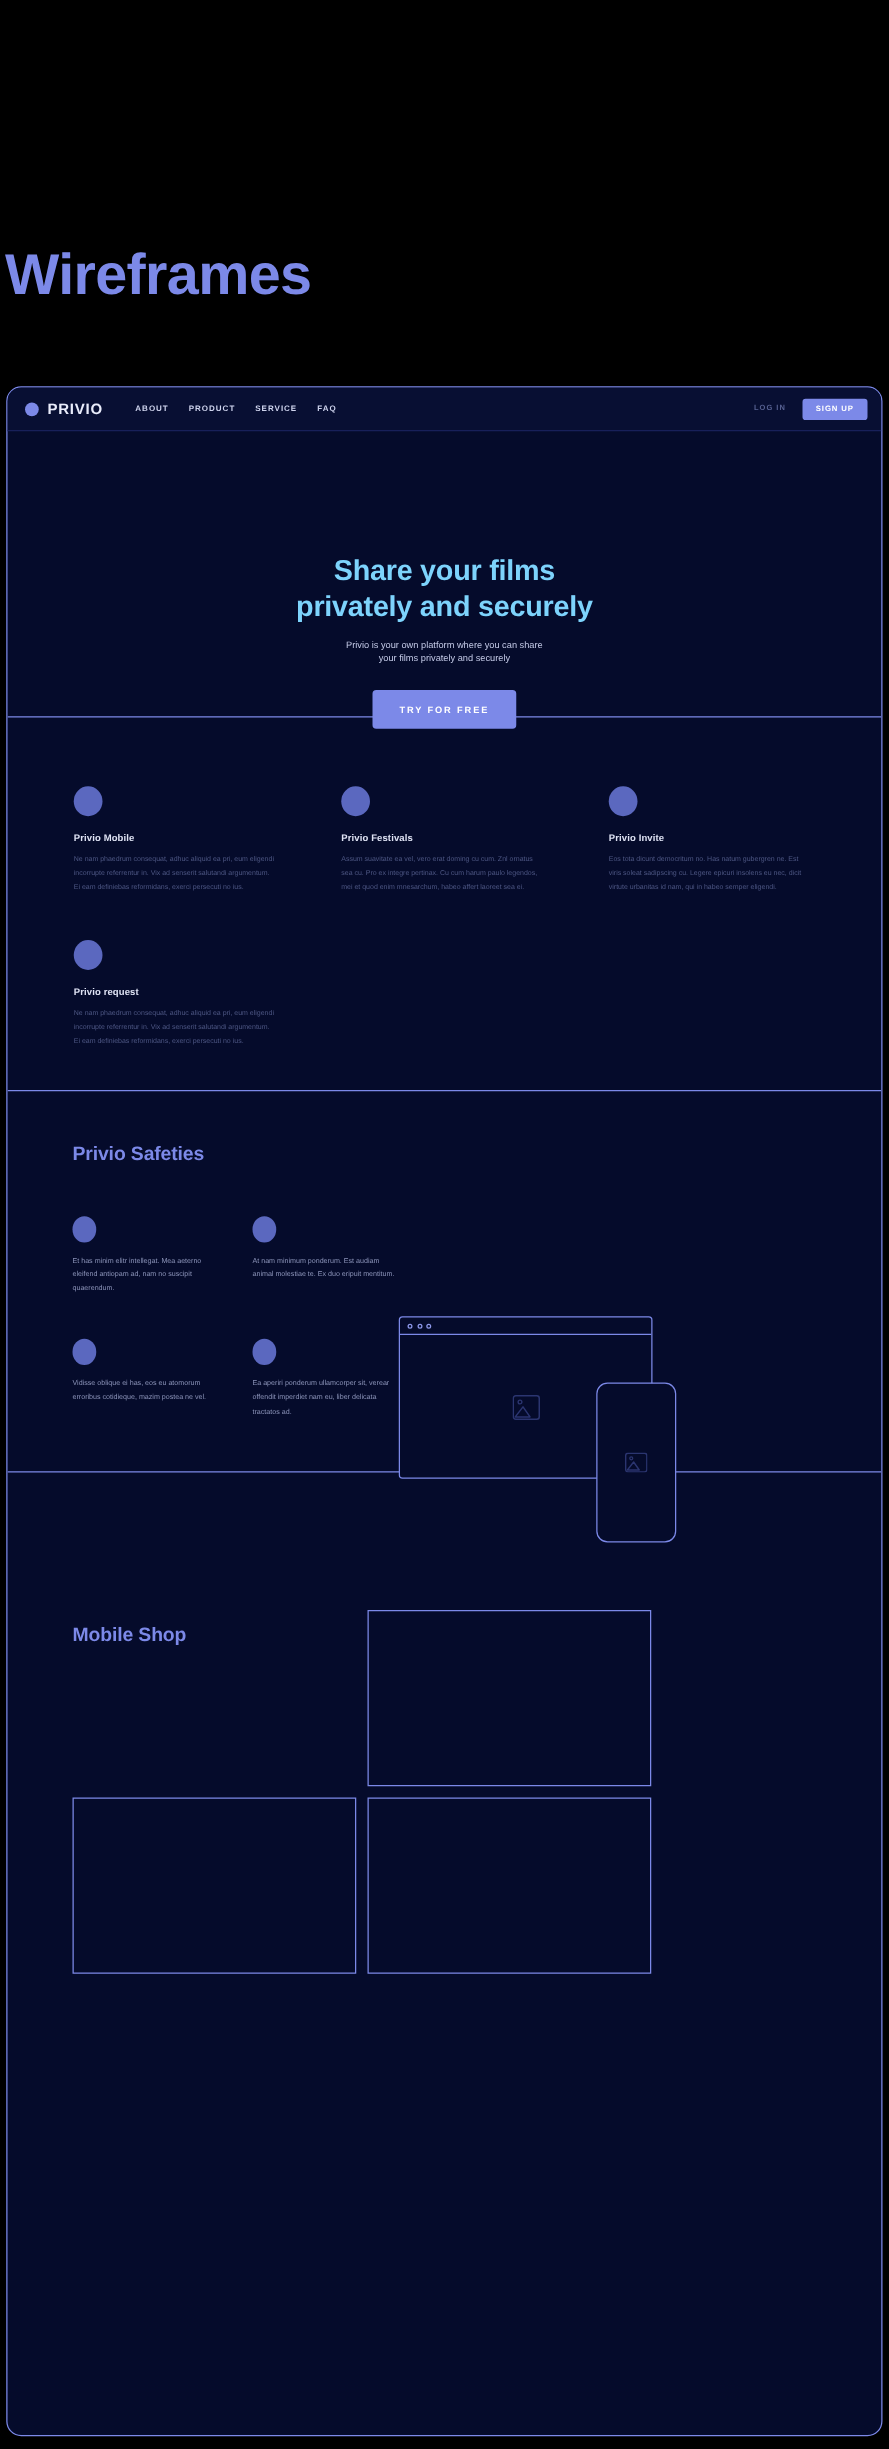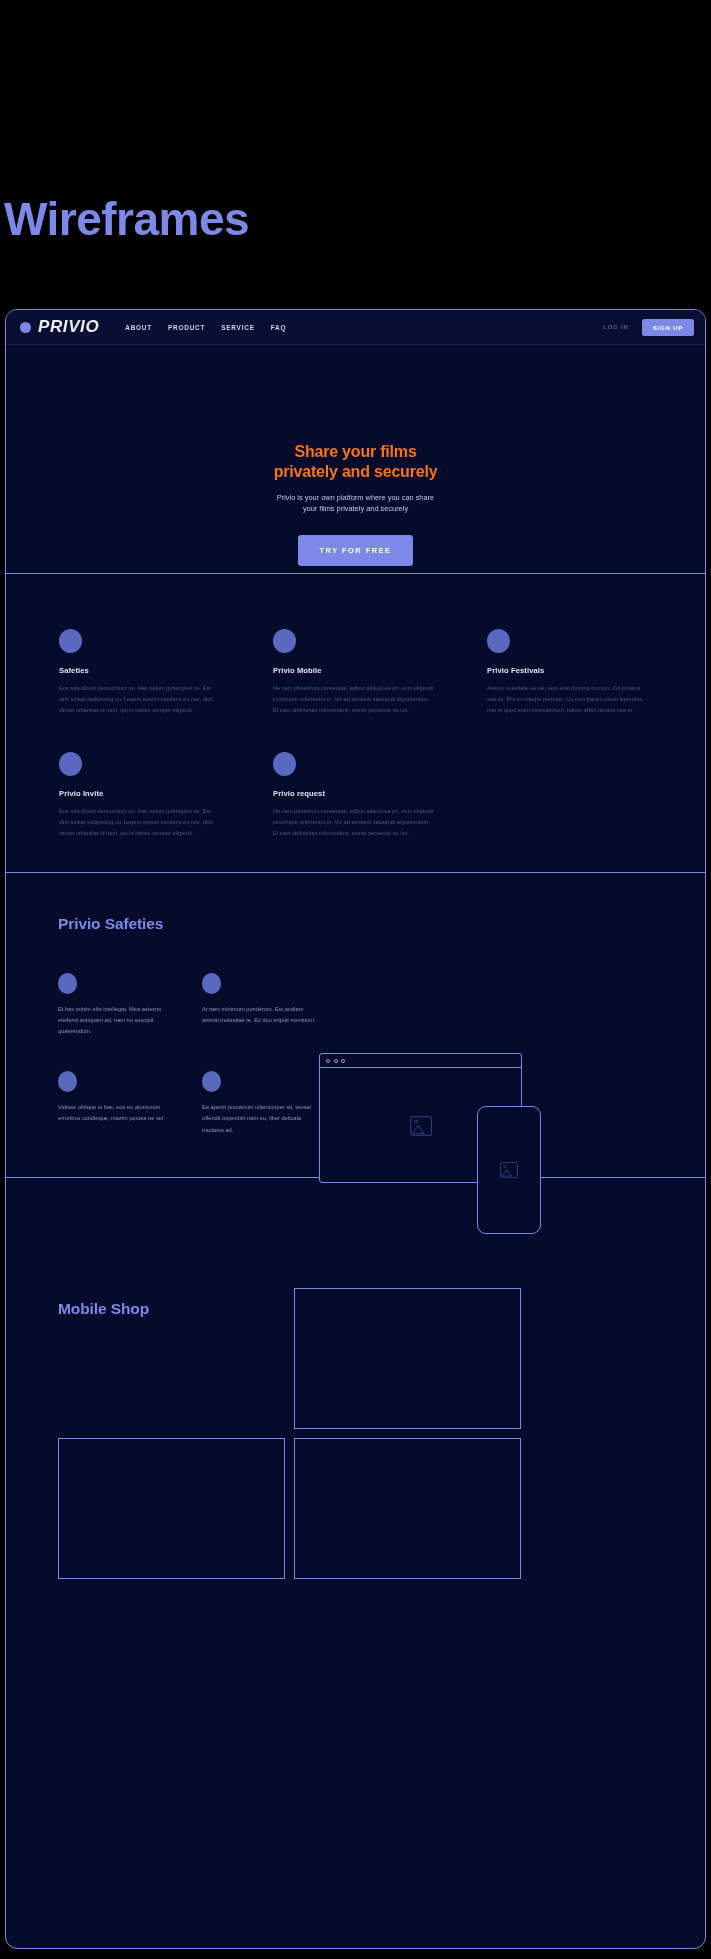--- a/index.html
+++ b/index.html
@@ -52,23 +52,22 @@
     display: flex;
     align-items: center;
     padding: 0 11px 0 14px;
   }
   .brand { display: flex; align-items: center; gap: 7px; }
   .brand-dot {
     width: 11px; height: 11px; border-radius: 50%;
     background: #7c89e8; display: block;
   }
   .brand-name {
-    font-size: 17px; font-weight: 700; color: #e9ecfb;
+    font-size: 12px; font-weight: 700; color: #e9ecfb;
     letter-spacing: 0.6px;
-    font-style: italic;
   }
   .nav-links { display: flex; gap: 16px; margin-left: 26px; }
   .nav-link {
     font-size: 6.4px; font-weight: 700; letter-spacing: 0.8px;
     color: #cfd4ee; text-transform: uppercase; cursor: pointer;
   }
   .nav-right { margin-left: auto; display: flex; align-items: center; gap: 13px; }
   .login {
     font-size: 6px; font-weight: 700; letter-spacing: 0.8px;
     color: #566091; text-transform: uppercase; cursor: pointer;
@@ -87,21 +86,21 @@
   .sec-feature { height: 299px; }
   .sec-screener{ height: 305px; }
   .sec-shop    { height: 770px; border-bottom: none; }
 
   
   .hero-inner {
     position: absolute; left: 0; right: 0; top: 97px;
     text-align: center;
   }
   .hero-title {
-    font-size: 16px; font-weight: 700; color: #f97316;
+    font-size: 23px; font-weight: 700; color: #7dd3fc;
     line-height: 1.25; letter-spacing: -0.2px;
   }
   .hero-sub {
     margin-top: 10px;
     font-size: 7.4px; color: #c3c9e6; line-height: 1.55; text-align: center;
   }
   .hero-cta {
     margin-top: 20px;
     display: inline-block;
     background: #7c89e8; color: #ffffff;
@@ -234,25 +233,20 @@
           <span>Privio is your own platform where you can share</span><br>
           <span>your films privately and securely</span>
         </div>
         <button class="hero-cta">TRY FOR FREE</button>
       </div>
     </div>
 
     <div class="section sec-feature">
       <div class="feat-grid">
 
-        <div class="feat-card">
-          <span class="feat-dot"></span>
-          <div class="feat-title">Safeties</div>
-          <div class="feat-body">Eos tota dicunt democritum no. Has natum gubergren ne. Est viris soleat sadipscing cu. Legere epicuri insolens eu nec, dicit virtute urbanitas id nam, qui in habeo semper eligendi.</div>
-        </div>
 
         <div class="feat-card">
           <span class="feat-dot"></span>
           <div class="feat-title">Privio Mobile</div>
           <div class="feat-body">Ne nam phaedrum consequat, adhuc aliquid ea pri, eum eligendi incorrupte referrentur in. Vix ad senserit salutandi argumentum. Ei eam definiebas reformidans, exerci persecuti no ius.</div>
         </div>
 
         <div class="feat-card">
           <span class="feat-dot"></span>
           <div class="feat-title">Privio Festivals</div>

